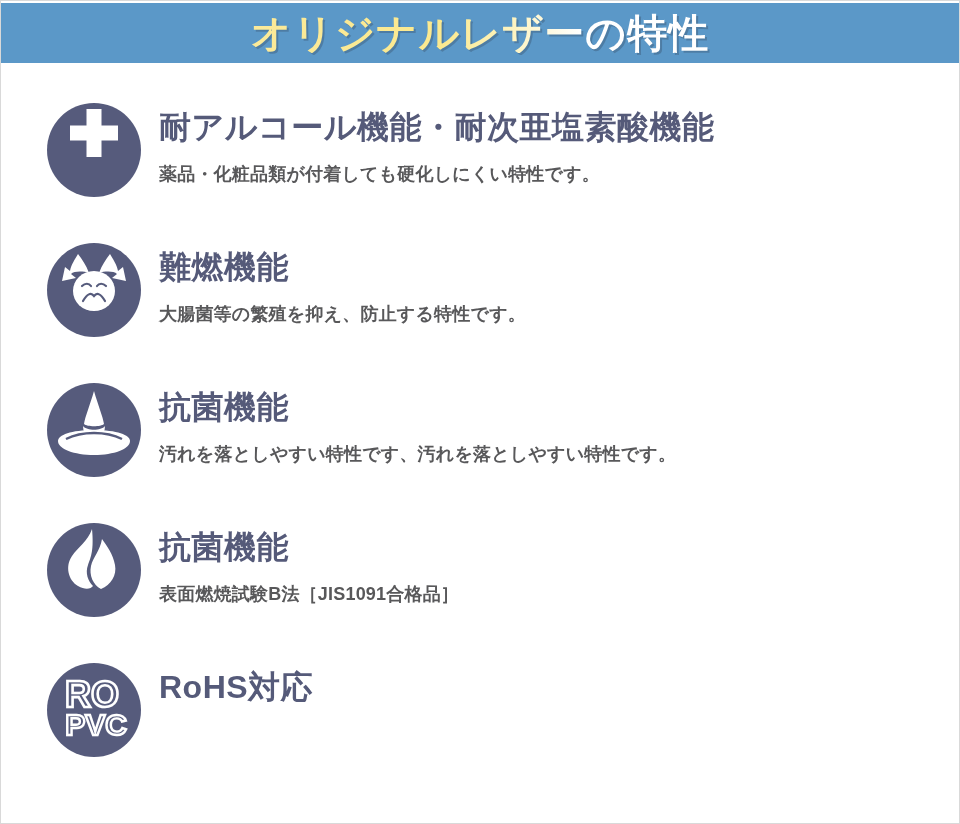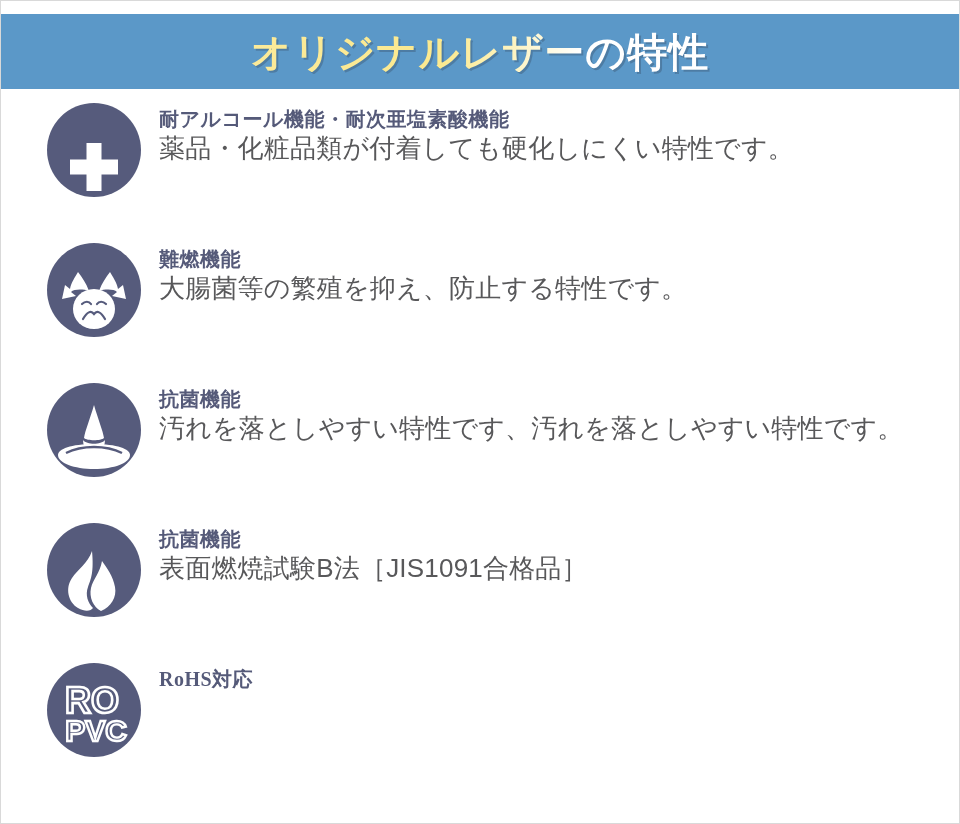--- a/index.html
+++ b/index.html
@@ -18,23 +18,23 @@
     box-sizing: border-box;
     background: #ffffff;
     border: 1px solid #d9d9d9;
     overflow: hidden;
   }
 
   
   .header-band {
     position: absolute;
     left: 0;
-    top: 13px;
+    top: 2px;
     width: 958px;
-    height: 75px;
+    height: 60px;
     background: #5b98c8;
     display: flex;
     align-items: center;
     justify-content: center;
   }
 
   .header-title {
     font-size: 40px;
     font-weight: bold;
     letter-spacing: 1px;
@@ -70,47 +70,46 @@
   }
 
   .icon-badge {
     flex: 0 0 auto;
     width: 94px;
     height: 94px;
     margin-top: 30px;
     border-radius: 50%;
     background: #565b7c;
     display: flex;
-    align-items: flex-end;
+    align-items: flex-start;
     justify-content: center;
   }
   .icon-badge svg { display: block; }
 
   .feature-text {
     flex: 1 1 auto;
     padding-left: 18px;
     padding-top: 34px;
   }
 
   .feature-title {
-    font-size: 20px;
+    font-size: 32px;
     font-weight: bold;
     color: #555a79;
     line-height: 1.25;
     letter-spacing: 0.5px;
     white-space: nowrap;
-    font-family: Liberation Serif, serif;
   }
 
   .feature-desc {
-    font-size: 26px;
-    font-weight: normal;
+    font-size: 18px;
+    font-weight: bold;
     color: #58585a;
     line-height: 1.3;
-    margin-top: 0;
+    margin-top: 16px;
     letter-spacing: 0.2px;
     white-space: nowrap;
   }
 </style>
 </head>
 <body>
 
 <div class="page">
 
   <div class="header-band">

